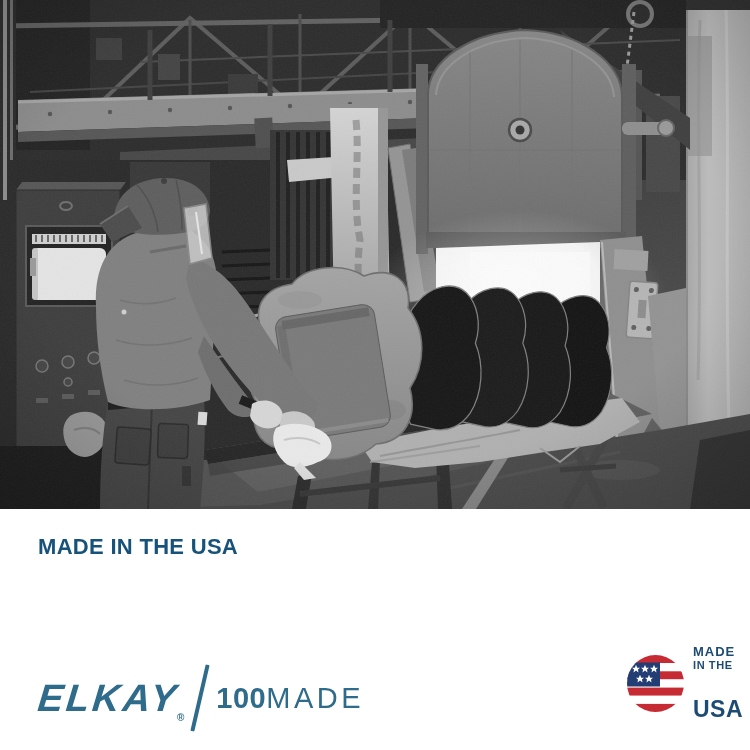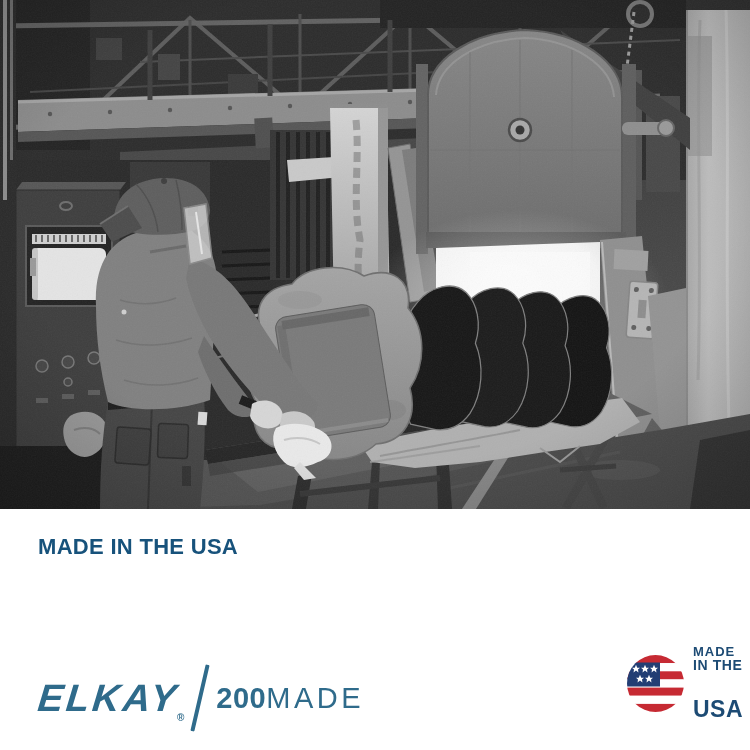--- a/index.html
+++ b/index.html
@@ -18,21 +18,21 @@
          letter-spacing:3px;color:#2f6b8b;transform:skewX(-6deg);}
   .reg{font-size:10px;color:#2f6b8b;align-self:flex-end;margin:0 4px 14px -2px;font-weight:700;}
   .slash{width:4px;height:68px;background:#2f6b8b;transform:rotate(13deg);margin:0 14px 0 10px;
          border-radius:1px;}
   .years{font-size:29px;color:#2f6b8b;letter-spacing:1px;white-space:nowrap;}
   .years .y-bold{font-weight:700;font-style:normal;letter-spacing:.5px;}
   .years .y-light{font-weight:400;font-style:normal;letter-spacing:3.5px;}
   .badge{position:absolute;left:627px;top:136px;display:flex;align-items:center;gap:9px;}
   .badge-text{display:flex;flex-direction:column;color:#1d4b74;}
   .badge-l1{font-size:13px;font-weight:700;letter-spacing:1px;line-height:14px;}
-  .badge-l2{font-size:14px;font-weight:700;letter-spacing:.6px;line-height:13px;}
+  .badge-l2{font-size:11px;font-weight:700;letter-spacing:.6px;line-height:13px;}
   .badge-l3{font-size:23px;font-weight:700;letter-spacing:.5px;line-height:24px;margin-top:25px;}
 </style>
 </head>
 <body>
 
 <div class="card">
 
   <div class="photo">
     <svg width="750" height="509" viewBox="0 0 750 509" xmlns="http://www.w3.org/2000/svg">
       <defs>
@@ -375,21 +375,21 @@
     </svg>
   </div>
 
   <div class="info">
     <h1 class="heading">MADE IN THE USA</h1>
 
     <div class="brand-row">
       <span class="elkay">ELKAY</span>
       <span class="reg">®</span>
       <span class="slash"></span>
-      <span class="years"><i class="y-bold">200</i><i class="y-light">MADE</i></span>
+      <span class="years"><i class="y-bold">100</i><i class="y-light">MADE</i></span>
     </div>
 
     <div class="badge">
       <svg width="57" height="57" viewBox="0 0 57 57">
         <defs>
             <clipPath id="flagClip">
               <circle cx="28.5" cy="28.5" r="28.5"></circle>
             </clipPath>
           </defs>
         <g clip-path="url(#flagClip)">

